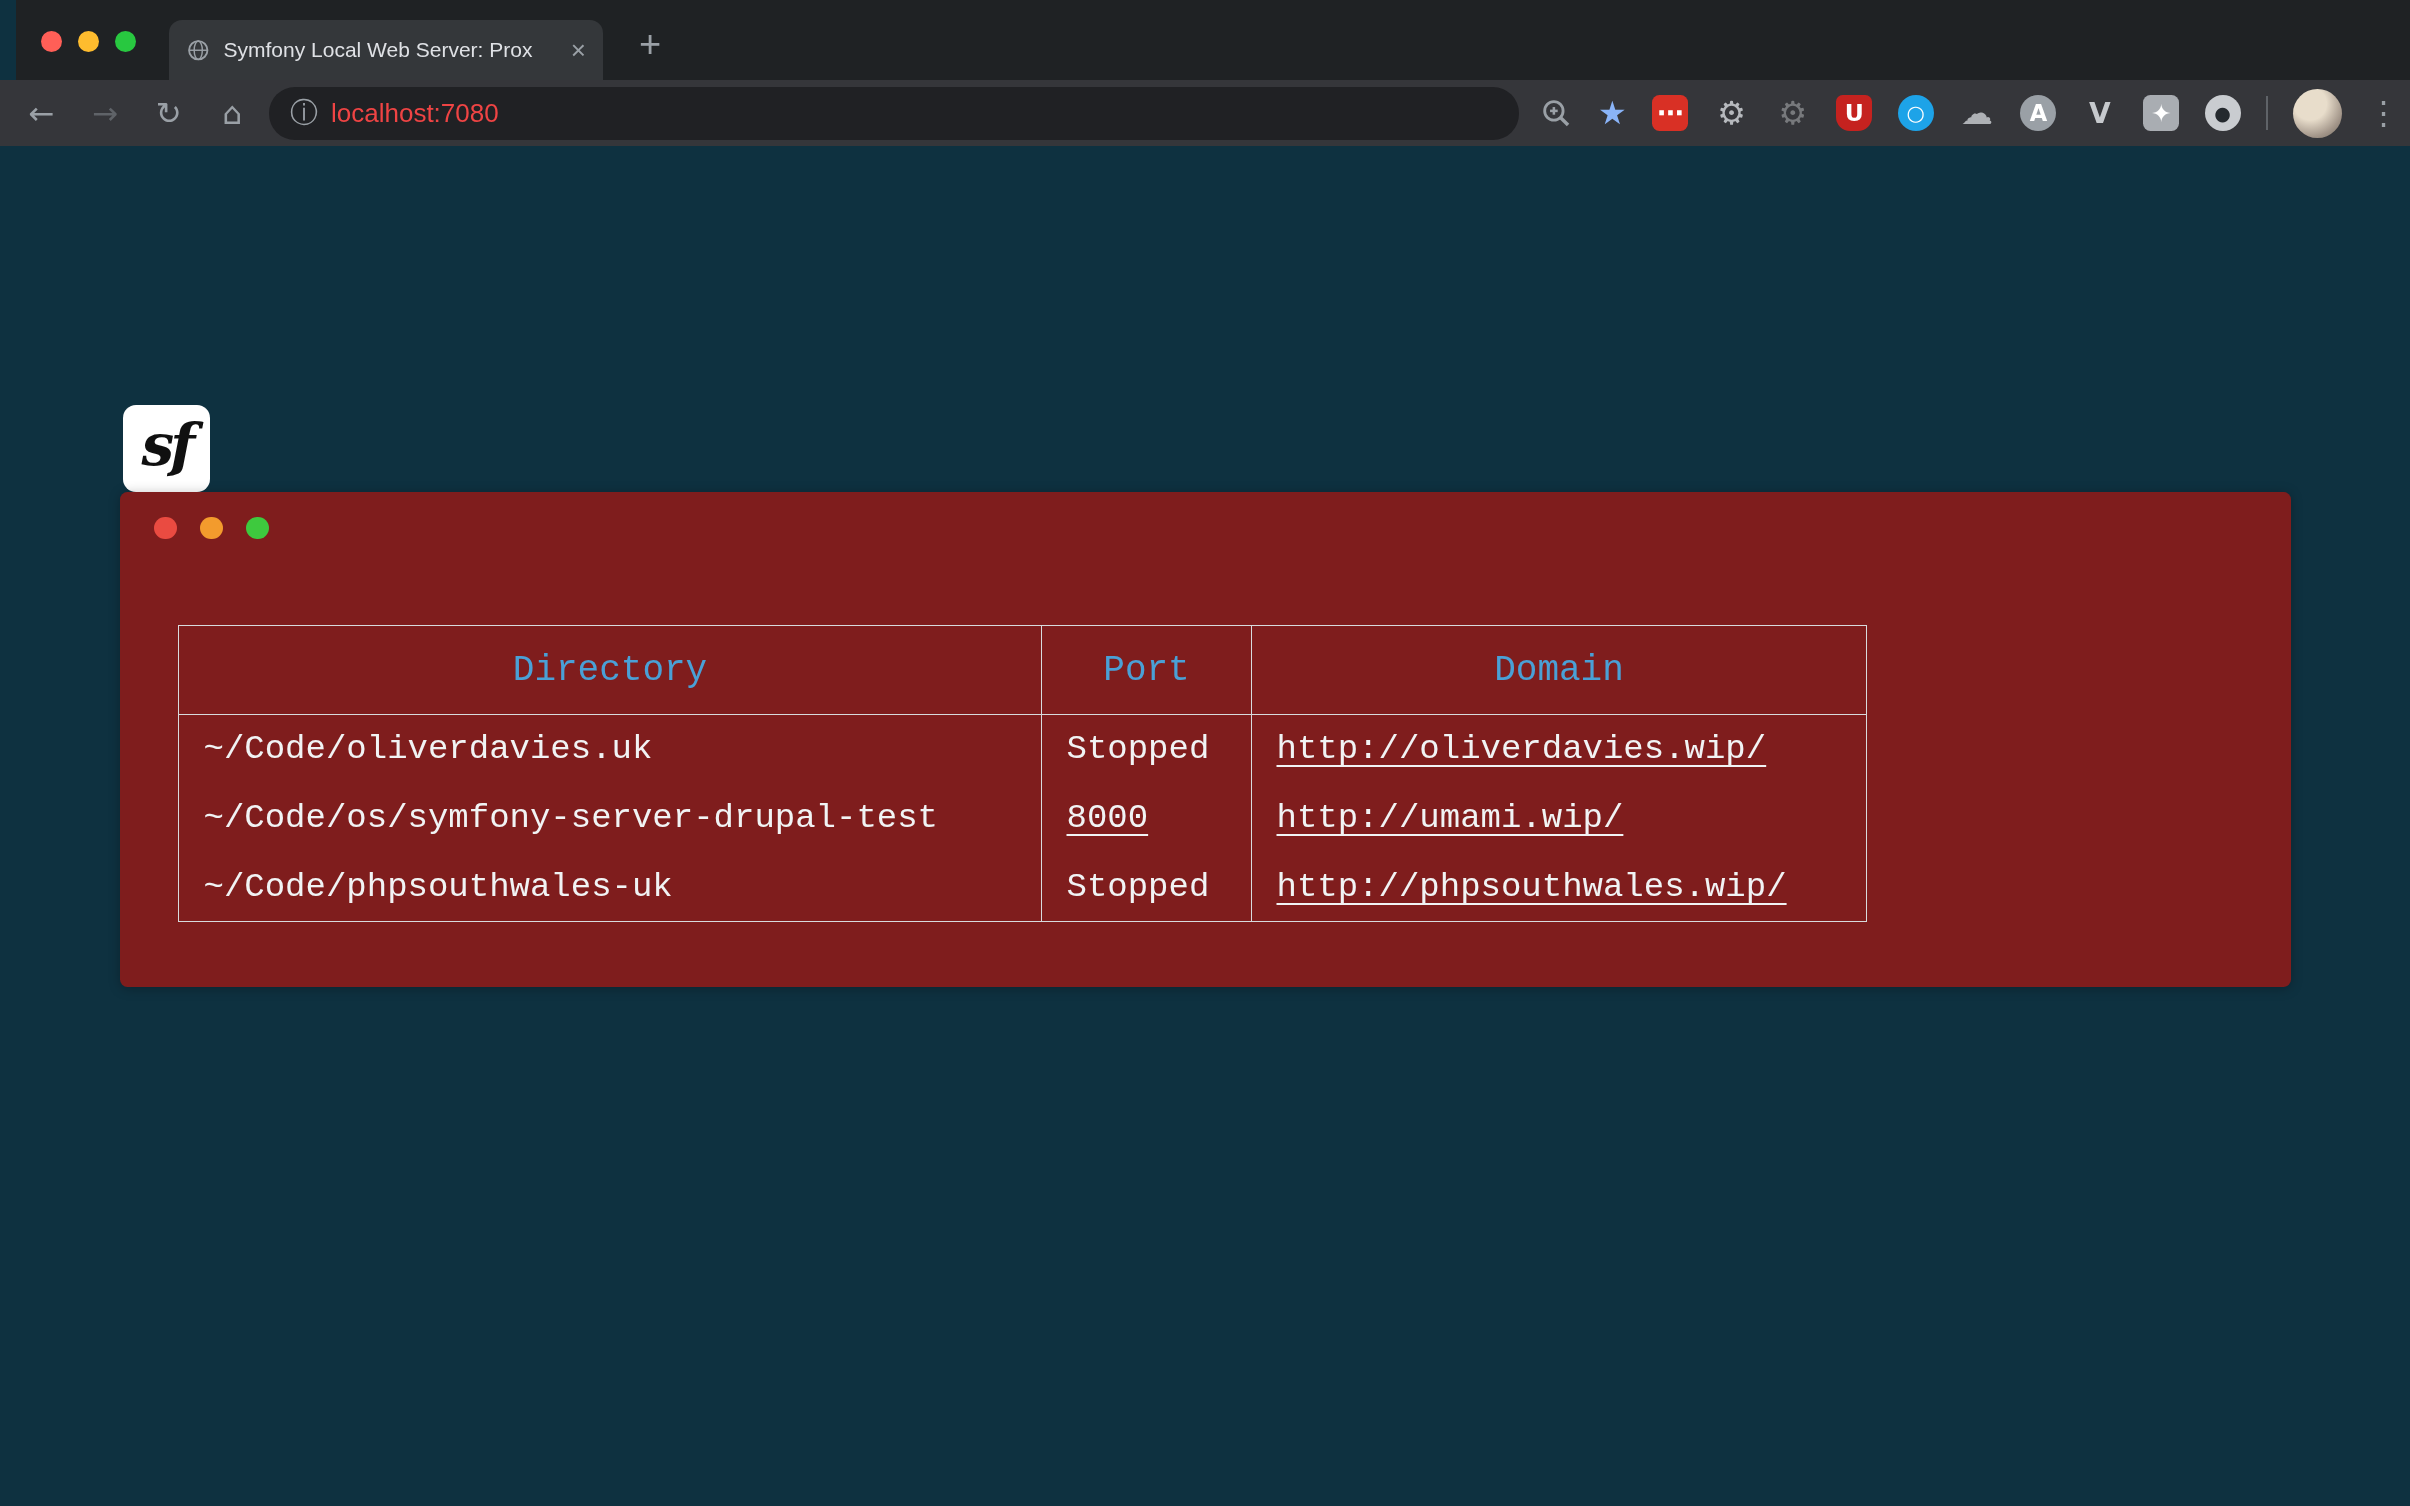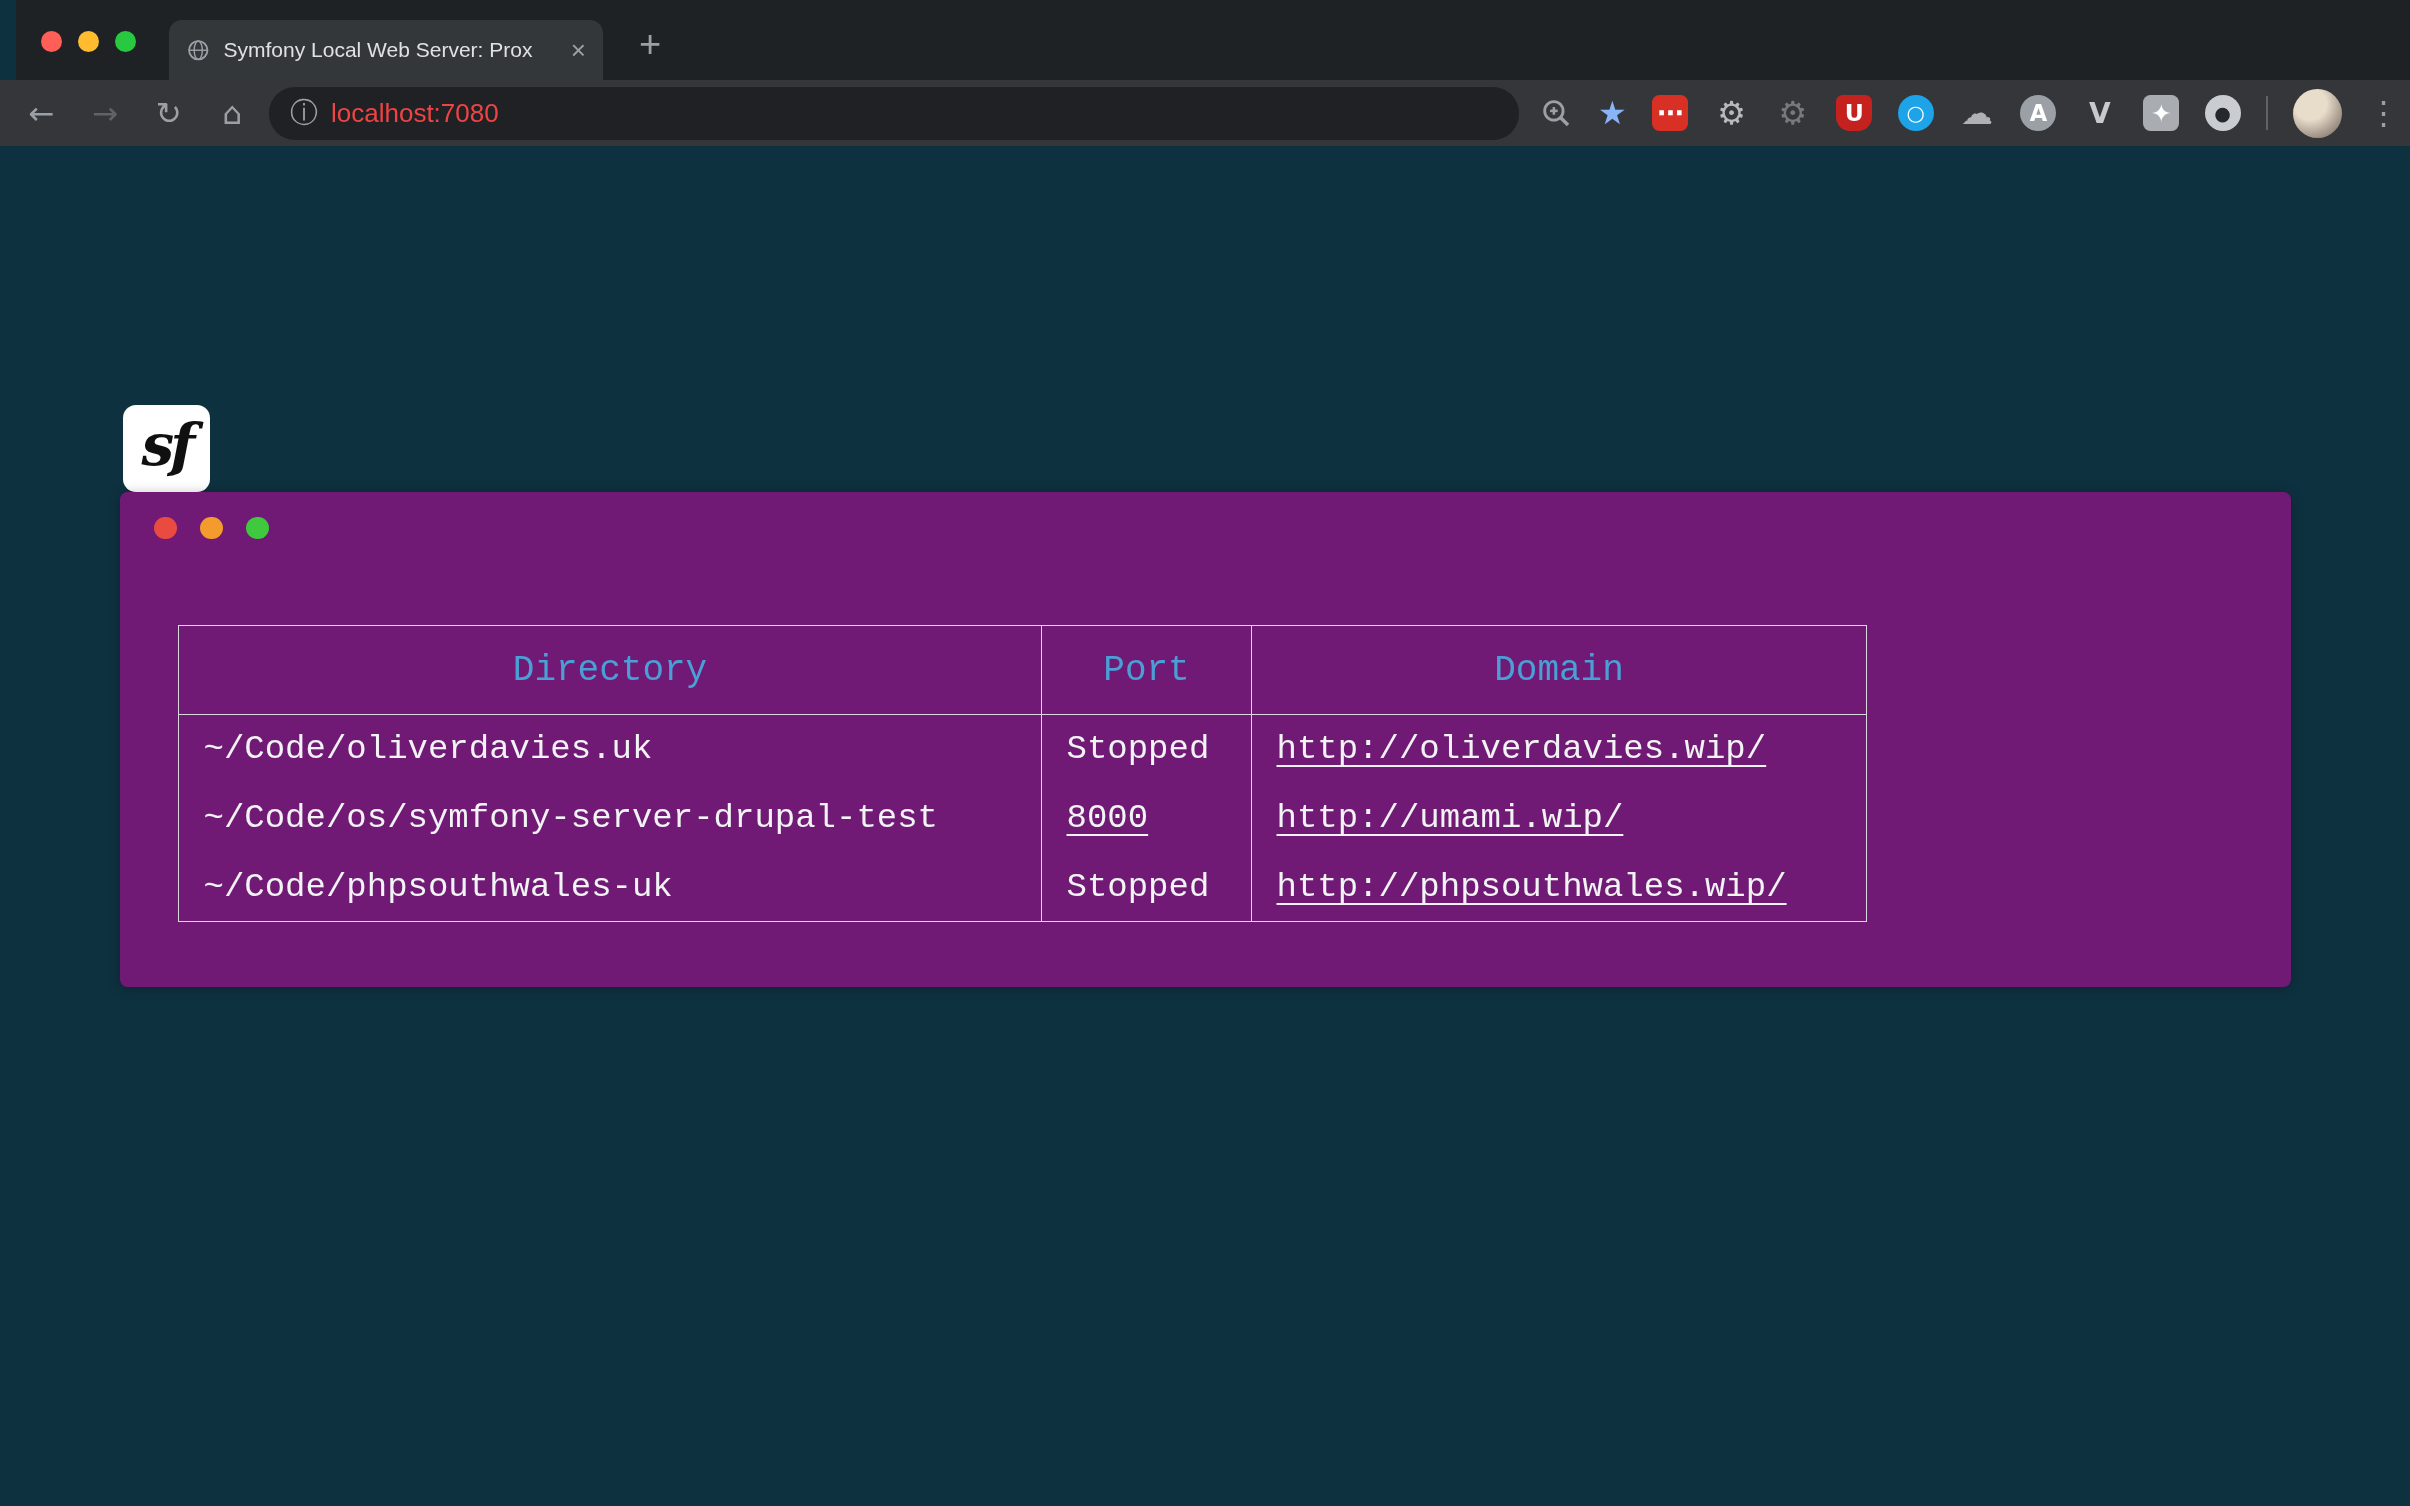--- a/index.html
+++ b/index.html
@@ -56,21 +56,21 @@
   .page { position:absolute; top:146px; left:0; width:2411px; height:1361px; background:#0e3140; }
 
   .brand { position:absolute; left:123px; top:219px; display:flex; align-items:flex-end; gap:22px;margin-top:40px; }
   .sf-logo { width:87px; height:87px; background:#ffffff; border-radius:13px;
              display:flex; align-items:center; justify-content:center; }
   .sf-logo span { font-family:"DejaVu Serif", serif; font-style:italic; font-weight:bold;
                   font-size:58px; color:#101010; letter-spacing:-3.8px; padding-bottom:7.5px; }
   .page-title { color:#fdfdfd; font-size:56px; font-weight:400; }
 
   .card { position:absolute; left:120px; top:346px; width:2171px; height:495px;
-          background:#701a75; border-radius:7.5px; box-shadow:0 1.9px 11.3px rgba(0,0,0,0.25);padding-left:31px; }
+          background:#7f1d1d; border-radius:7.5px; box-shadow:0 1.9px 11.3px rgba(0,0,0,0.25);padding-left:31px; }
   .card-dots { position:absolute; left:34px; top:24.5px; display:flex; gap:23.5px; }
   .card-dot { width:22.6px; height:22.6px; border-radius:50%; }
   .d-red { background:#ea4b41; }
   .d-orange { background:#f39b2d; }
   .d-green { background:#3ec93e; }
 
   table.servers { position:absolute; left:58px; top:133px; border-collapse:collapse;
                   font-family:"Liberation Mono", "DejaVu Sans Mono", monospace; }
   table.servers, table.servers th { border:1.9px solid #d8dbdd; }
   table.servers th { color:#4aa0d6; font-weight:normal; font-size:36px; text-align:center;

